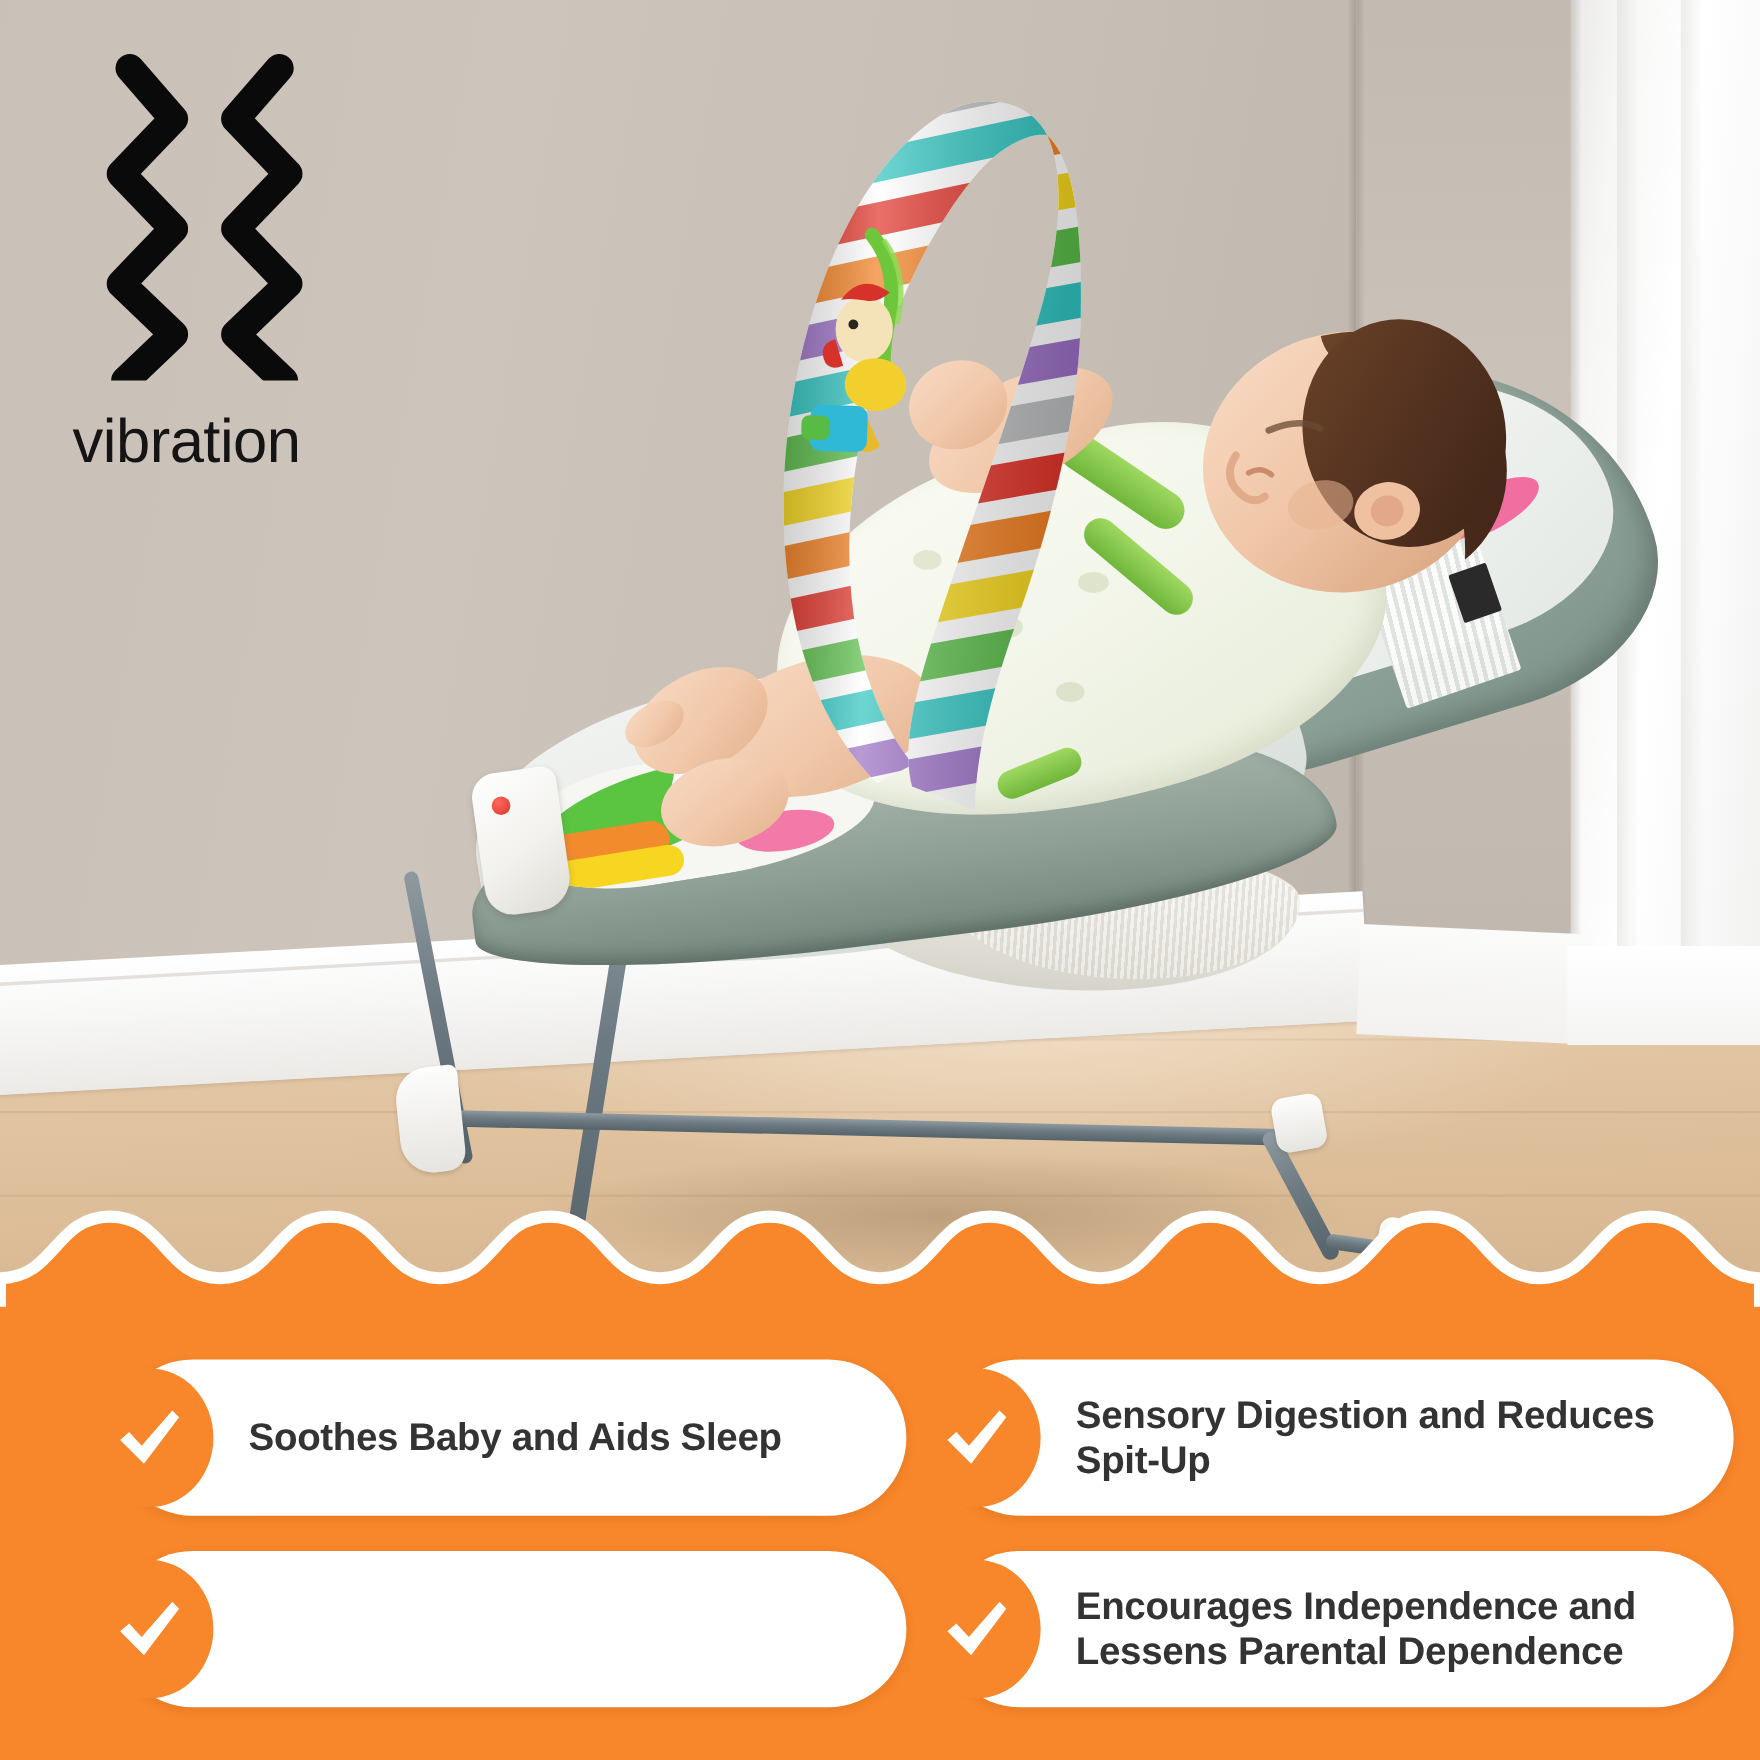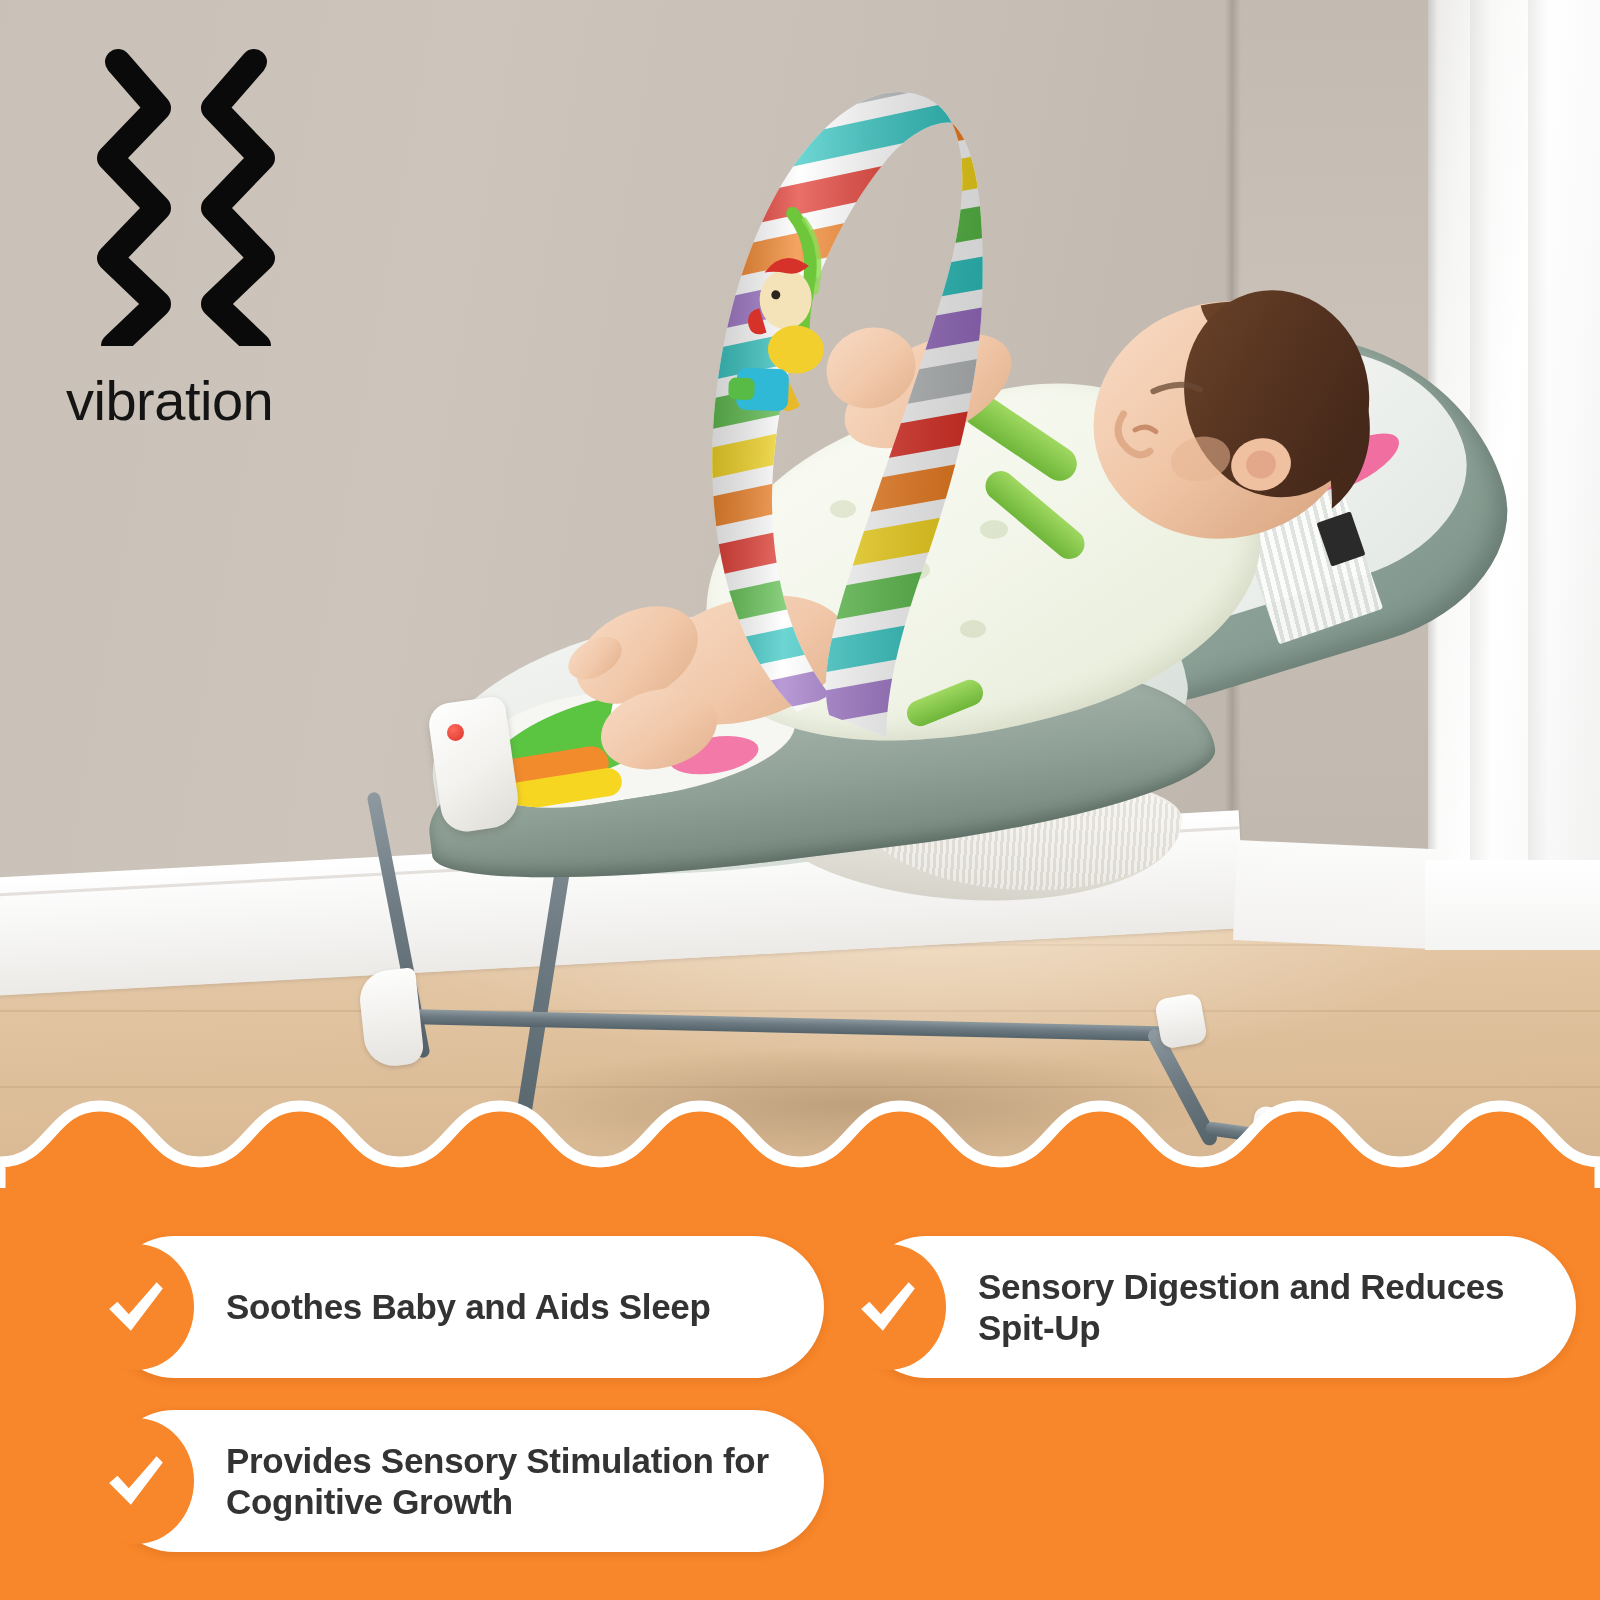--- a/index.html
+++ b/index.html
@@ -434,23 +434,30 @@
       </span>
       <span class="card-text">Sensory Digestion and Reduces Spit-Up</span>
     </div>
 
     <div class="card">
       <span class="check">
         <svg viewBox="0 0 64 64">
             <path d="M6 34 L14 27 L25 39 L52 8 L58 14 L27 55 Z" fill="#ffffff"></path>
           </svg>
       </span>
-      <span class="card-text">Provides Sensory Stimulation for Cognitive Growth</span>
     </div>
 
+    <div class="card">
+      <span class="check">
+        <svg viewBox="0 0 64 64">
+            <path d="M6 34 L14 27 L25 39 L52 8 L58 14 L27 55 Z" fill="#ffffff"></path>
+          </svg>
+      </span>
+      <span class="card-text">Encourages Independence and Lessens Parental Dependence</span>
+    </div>
 
   </div>
 </div>
 
 <div id="vibration">
   <svg width="250" height="300" viewBox="0 0 250 300">
     <g fill="none" stroke="#0a0a0a" stroke-width="26" stroke-linecap="round" stroke-linejoin="round">
       <path d="M52 16 L92 62 L44 112 L92 162 L44 212 L92 258 L48 300"></path>
       <path d="M188 16 L148 62 L196 112 L148 162 L196 212 L148 258 L192 300"></path>
     </g>

